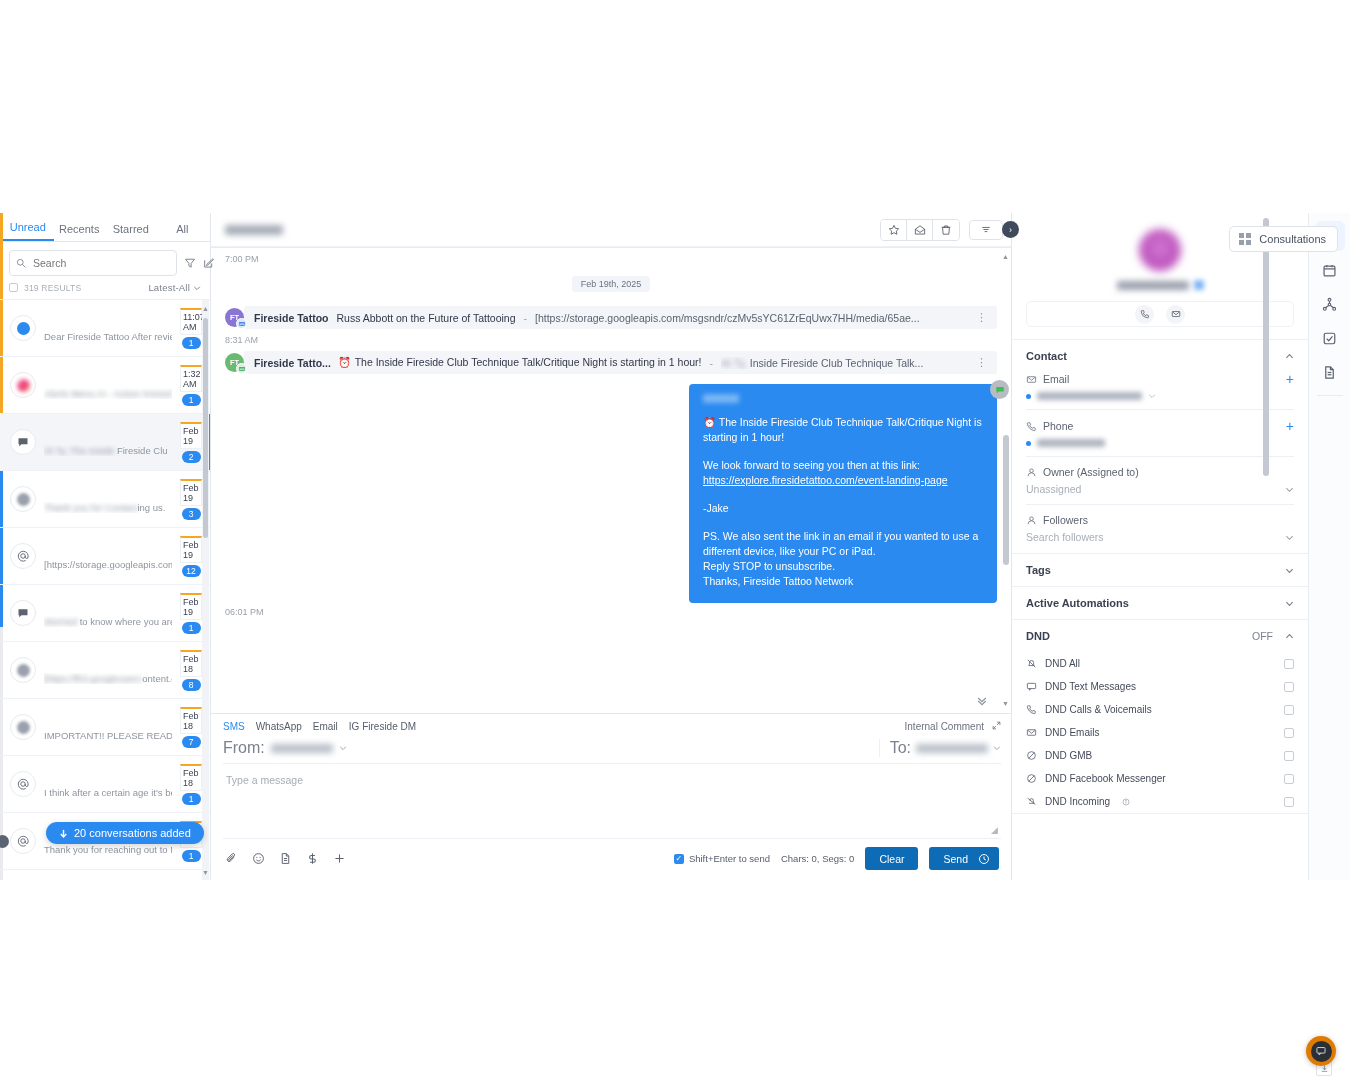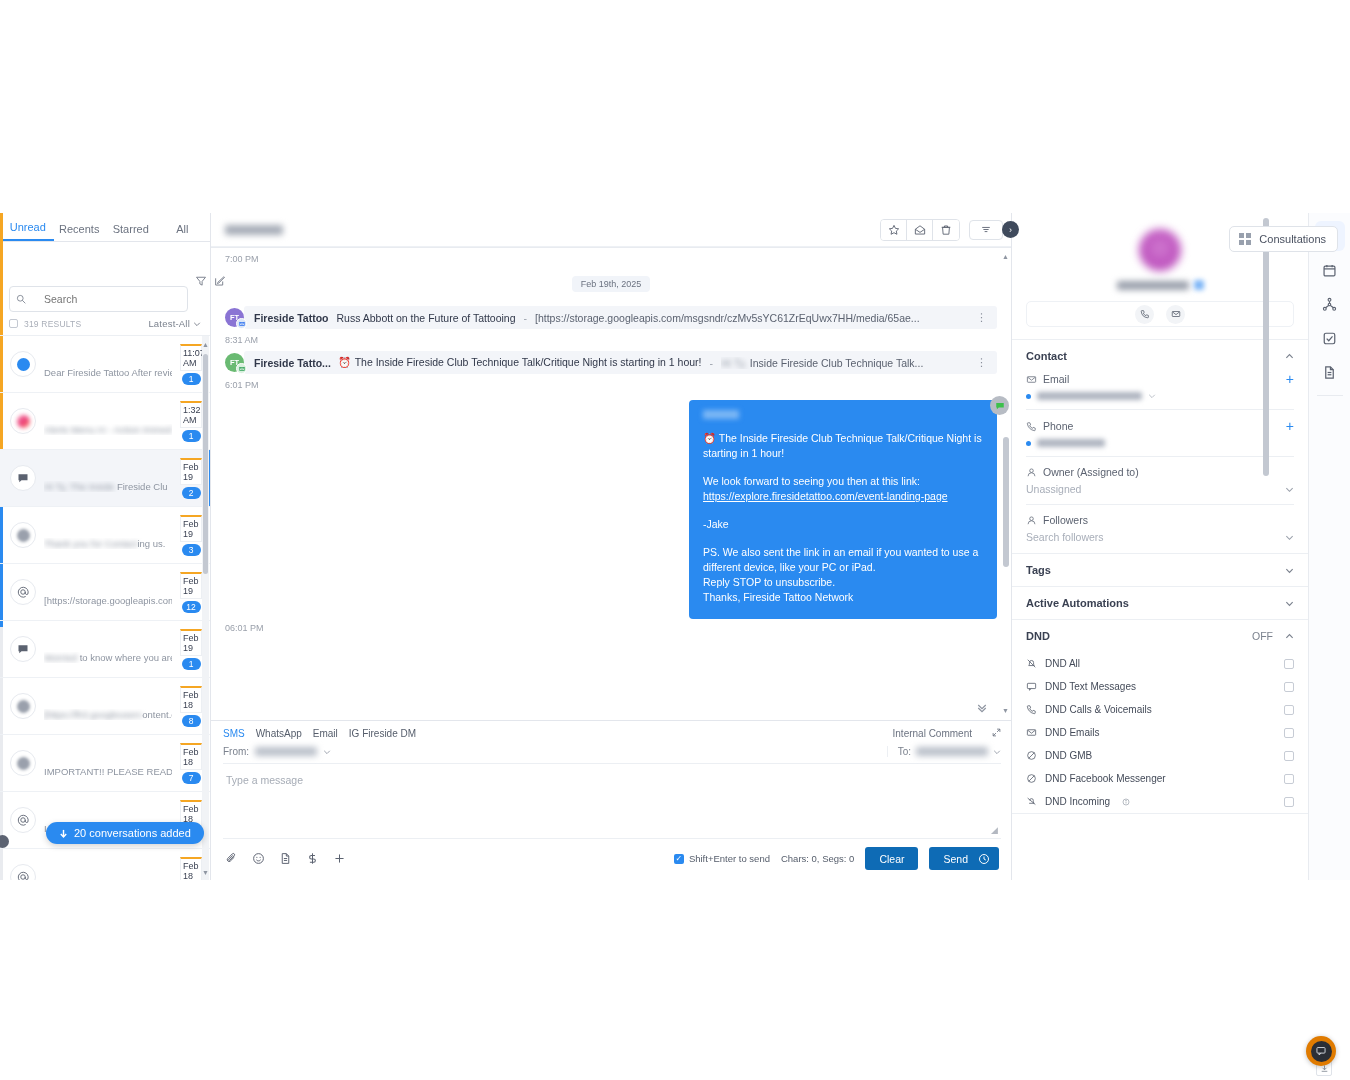--- a/index.html
+++ b/index.html
@@ -39,23 +39,22 @@
     cursor: pointer;
   }
   .tab.active { color: #2a8af0; border-bottom: 2px solid #2a8af0; font-weight: 400;}
   .searchrow {
     padding: 8px 9px 0 9px;
     display: flex; align-items: center; gap: 7px;
   }
   .searchbox {
     flex: 1; height: 22px;
     border: 1px solid #dfe3e9; border-radius: 4px;
-    display: flex; align-items: center; gap: 16px;
+    display: flex; align-items: center; gap: 5px;
     padding: 12px 6px;
-    margin-top: 36px;
   }
   .searchbox input {
     border: none; outline: none; flex: 1;
     font-size: 10.5px; color: #8d939e;
     font-family: "Liberation Sans", sans-serif;
     background: transparent;
   }
   .ico { display: inline-flex; align-items: center; justify-content: center; }
   .resultrow {
     display: flex; align-items: center;
@@ -202,24 +201,24 @@
   .threadscroll { position: absolute; right: 2px; top: 6px; bottom: 6px; width: 7px; }
   .threadscroll .tr { position:absolute; right:0; top:40%; width:6px; height:130px; background:#c3c8d1; border-radius:3px;}
   .threadscroll .ua,.threadscroll .da { position:absolute; right:0; font-size:7px; color:#8f96a2;}
   .threadscroll .ua{top:0;} .threadscroll .da{bottom:0;}
 
   
   .composer { border-top: 1px solid #e3e6ec; padding: 7px 10px 0 12px; background:#fff; }
   .ctabs { display: flex; align-items: center; gap: 11px; font-size: 10px; color: #555d6b; }
   .ctabs .ct { cursor: pointer; }
   .ctabs .ct.active { color: #2a8af0; }
-  .ctabs .right { margin-left: auto; display: flex; align-items: flex-start; gap: 20px; color: #6b7280; font-size: 10px;}
+  .ctabs .right { margin-left: auto; display: flex; align-items: flex-start; gap: 8px; color: #6b7280; font-size: 10px;}
   .fromrow {
     display: flex; align-items: center; margin-top: 7px;
-    border-bottom: 1px solid #eceff3; padding-bottom: 6px; font-size: 10px; color: #7b828e;
+    border-bottom: 1px solid #eceff3; padding-bottom: 6px; font-size: 16px; color: #7b828e;
   }
   .blurval { filter: blur(3px); background: #b9bfc9; color: transparent; height: 9px; border-radius: 2px; display:inline-block;}
   .fromrow .right { margin-left: auto; display: flex; align-items: center; gap: 5px; border-left: 1px solid #eceff3; padding-left: 10px;}
   .msgbox {
     border: 1px solid transparent; min-height: 74px; padding: 9px 2px 0 2px;
     font-size: 10.5px; color: #a6acb6; position: relative;
   }
   .resize { position: absolute; right: 2px; bottom: 2px; color:#b3b8c1; font-size: 9px;}
   .cfoot {
     display: flex; align-items: center; gap: 13px;
@@ -617,21 +616,20 @@
           </span>
         </div>
         <div class="mbar">
           <span class="sender">Fireside Tatto...</span>
           <span class="subject">⏰ The Inside Fireside Club Technique Talk/Critique Night is starting in 1 hour!</span>
           <span class="dash">-</span>
           <span class="snippet"><span style="filter:blur(2.4px);color:#9aa0ab">Hi Ty,</span> <span>Inside Fireside Club Technique Talk...</span></span>
           <span class="kebab">⋮</span>
         </div>
       </div>
-      <div class="tstamp">6:01 PM</div>
 
       <div class="bubble-wrap">
         <div class="bubble">
           <div class="bub-badge">
             <svg width="10" height="10" viewBox="0 0 16 16" fill="#3cc04b">
                 <path d="M2 3h12v7.5H6L3 13v-2.5H2z"></path>
               </svg>
           </div>
           <div class="hdrblur"></div>
           <div>⏰ The Inside Fireside Club Technique Talk/Critique Night is starting in 1 hour!</div>

